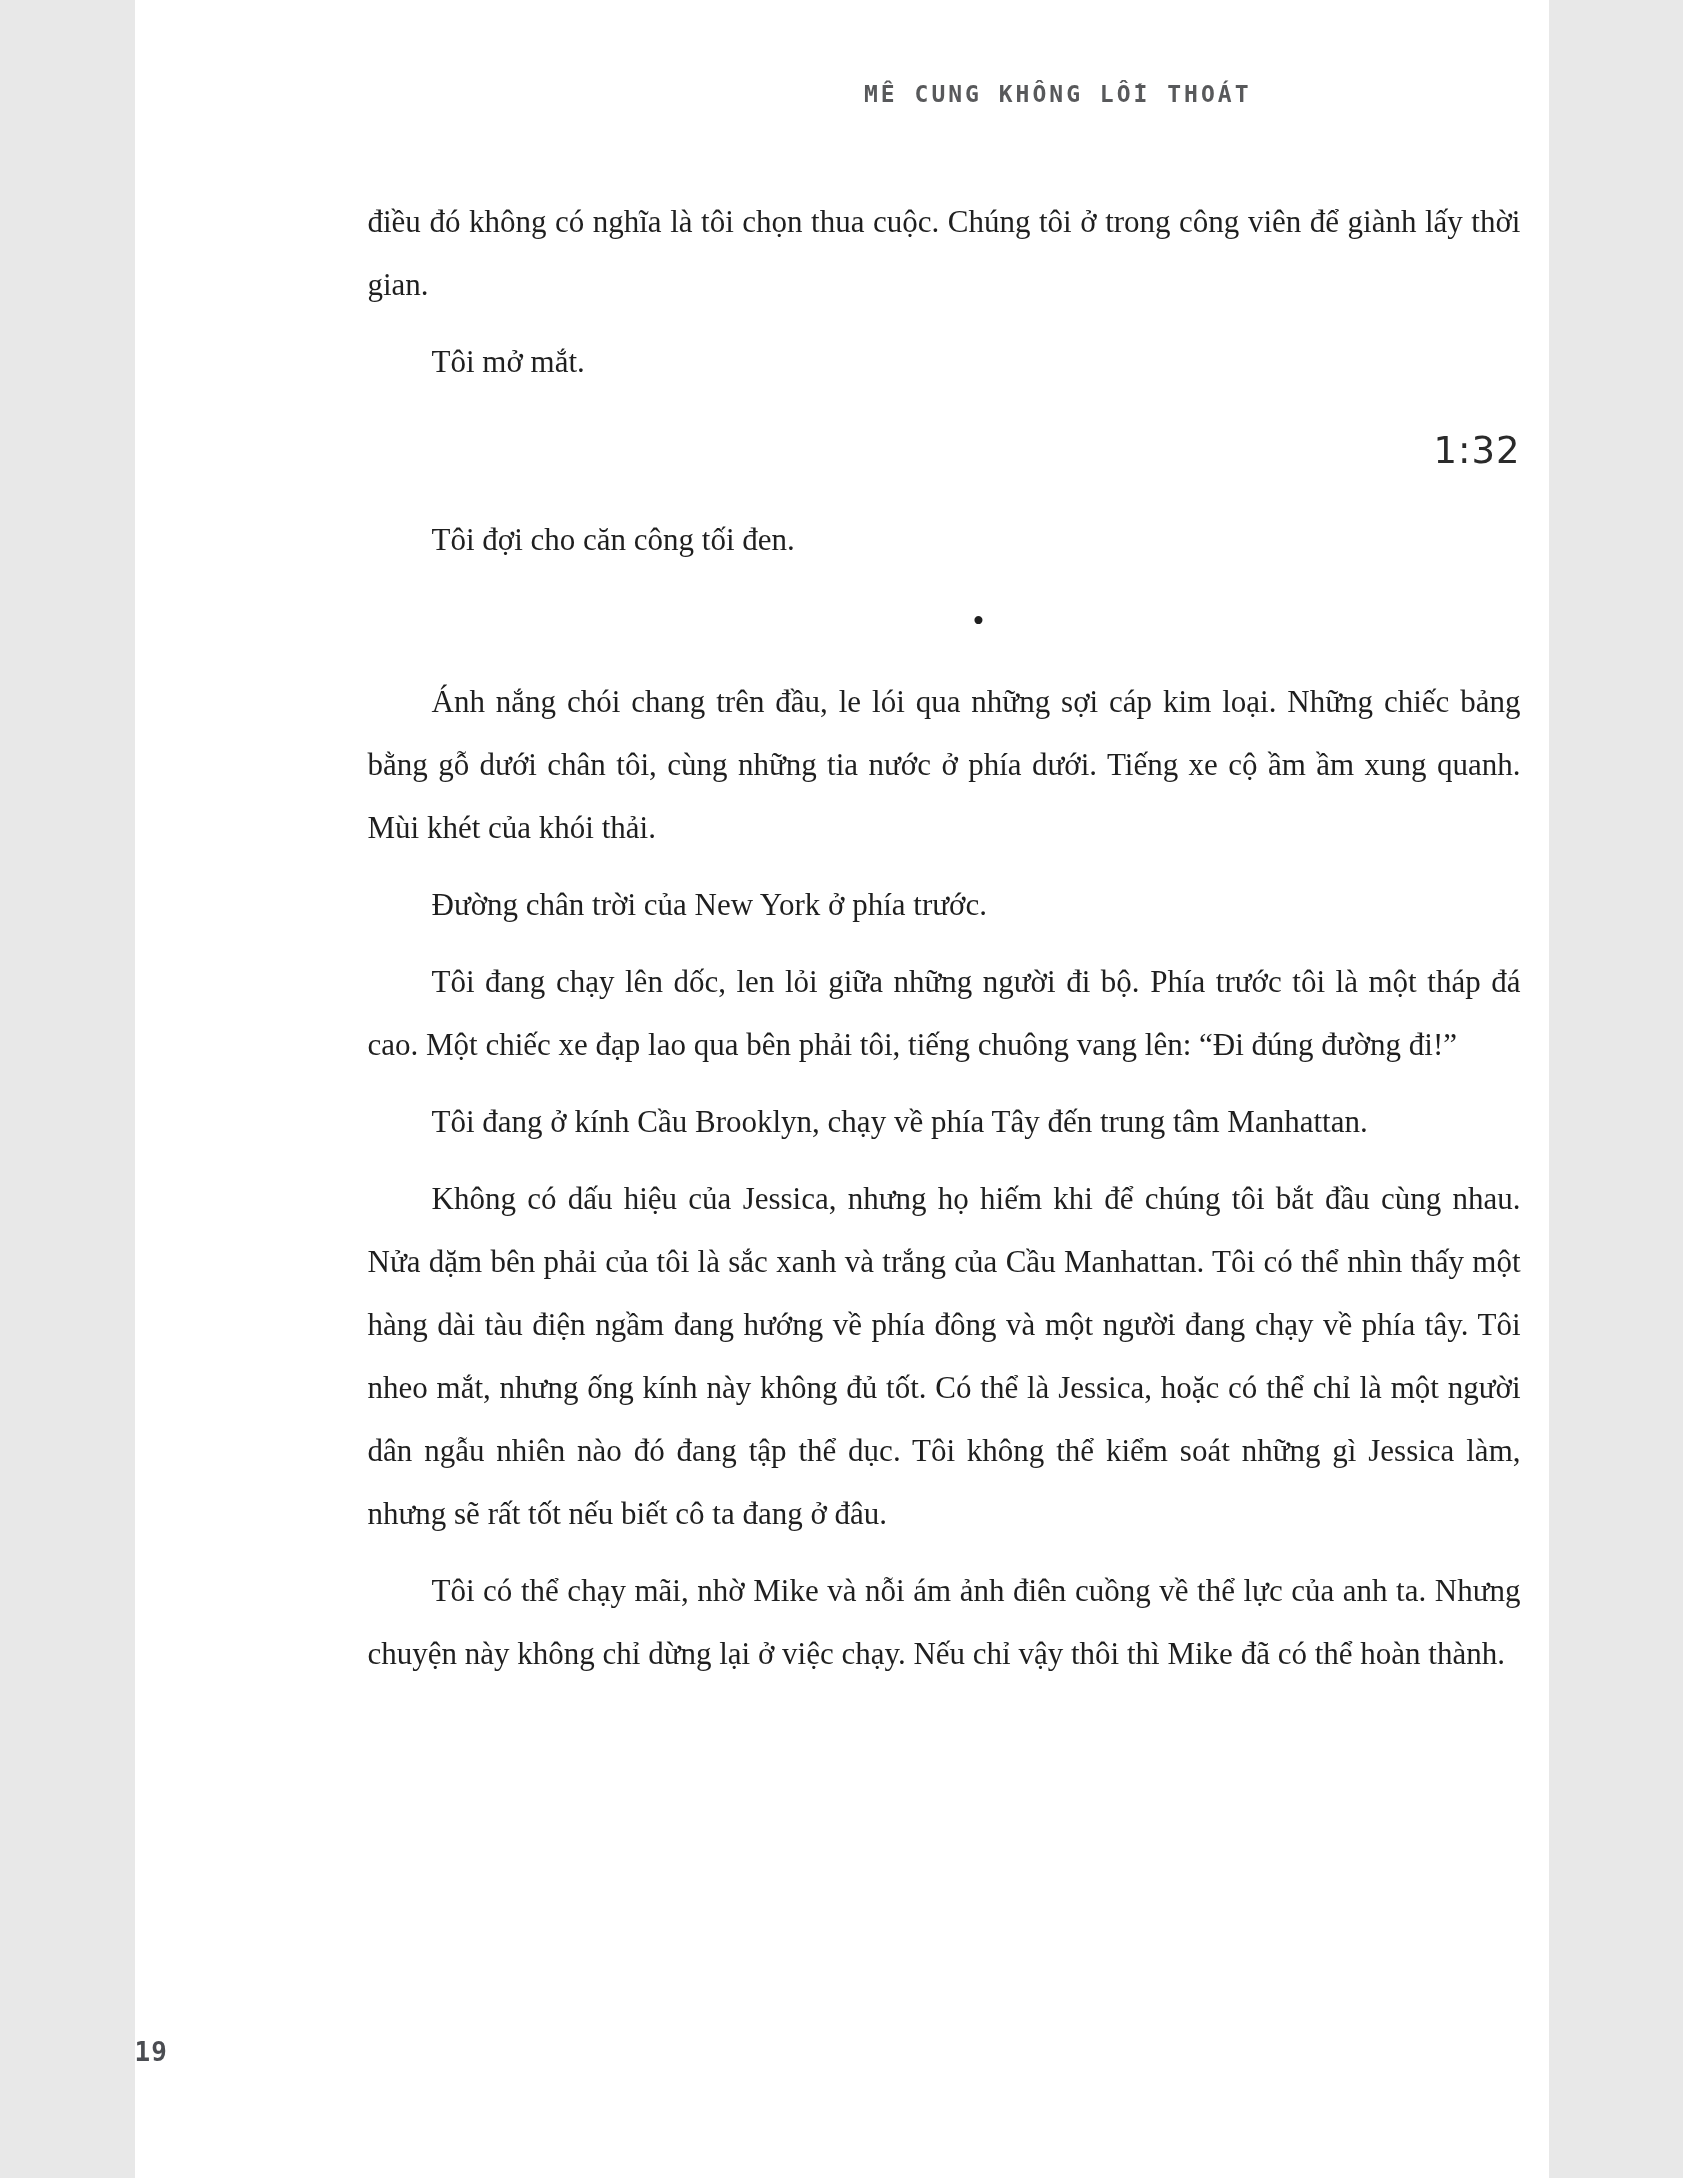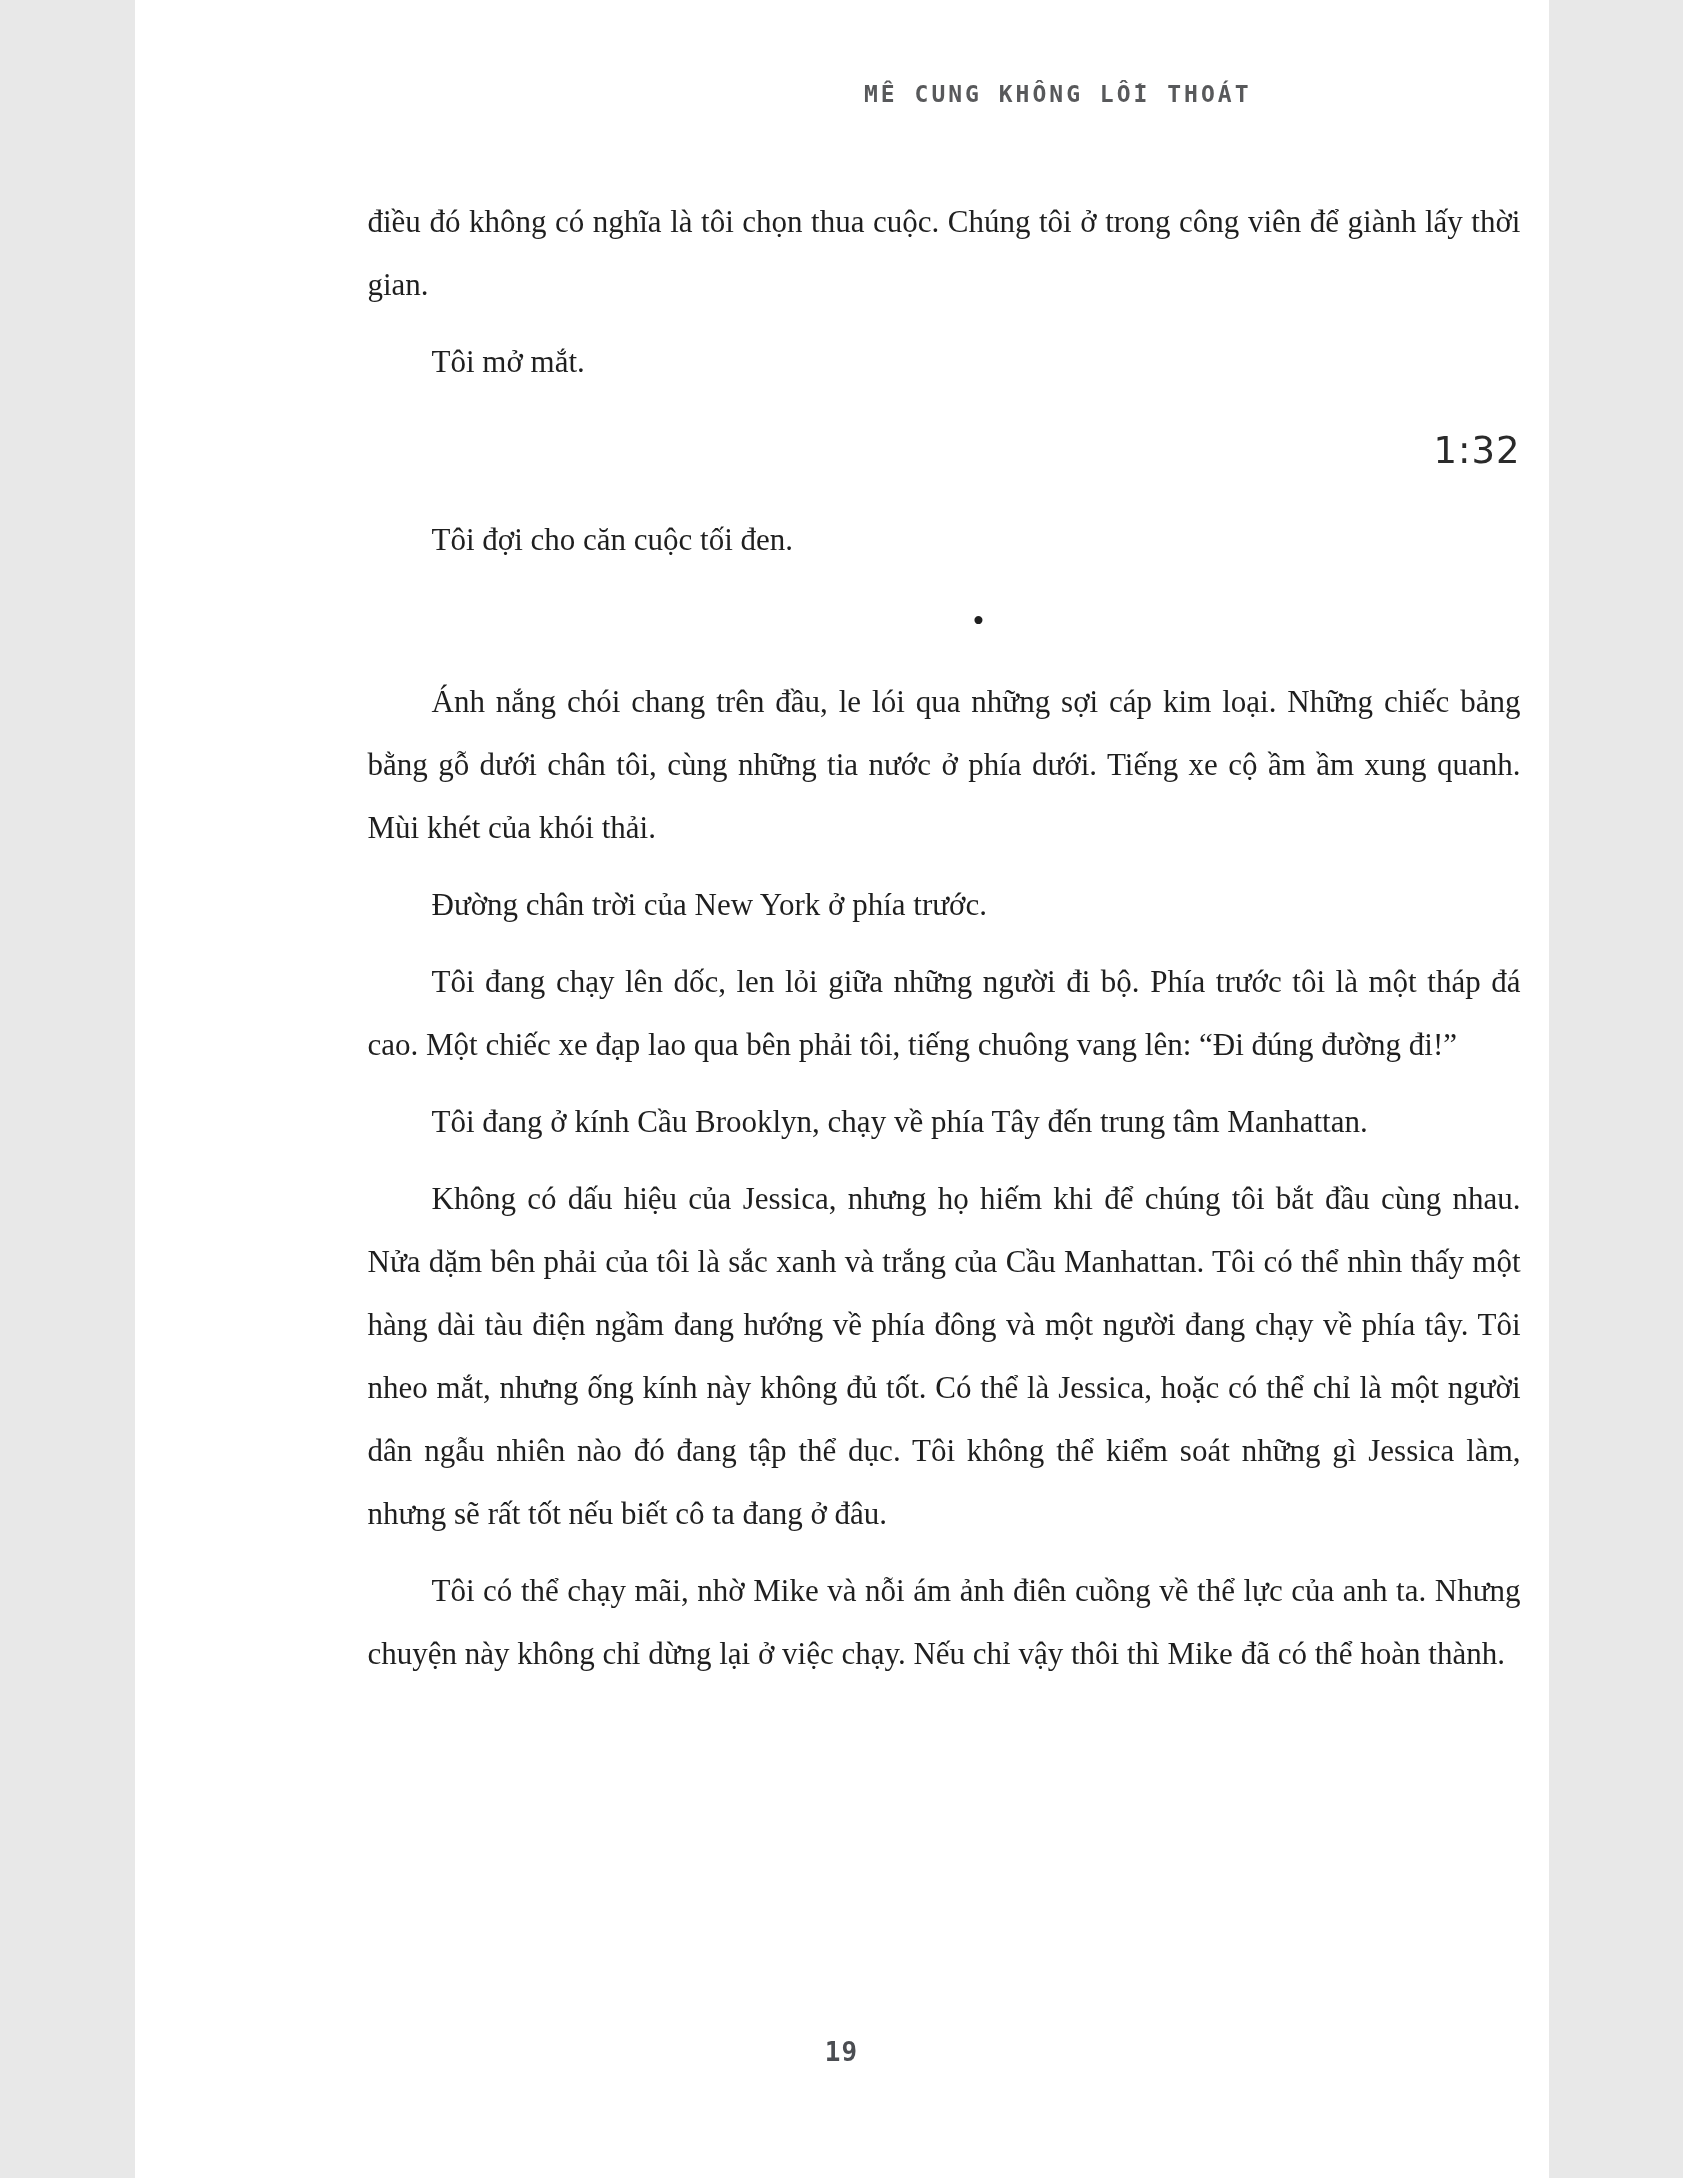--- a/index.html
+++ b/index.html
@@ -57,40 +57,40 @@
     text-align:center;
     text-indent:0;
     font-size:34px;
     margin:18px 0 18px 69px;
   }
   .page-number{
     position:absolute;
     bottom:111px;
     left:0;
     width:100%;
-    text-align:center;
+    text-align:left;
     font-family:"DejaVu Sans Mono", monospace;
     font-size:26px;
     font-weight:bold;
     letter-spacing:1px;
     color:var(--pagenum-color);
   }
 </style>
 </head>
 <body>
 
 <div class="page">
   <div class="running-head">MÊ CUNG KHÔNG LỐI THOÁT</div>
 
   <main class="text-block">
 
   <p class="para body">điều đó không có nghĩa là tôi chọn thua cuộc. Chúng tôi ở trong công viên để giành lấy thời gian.</p>
       <p class="para body indent">Tôi mở mắt.</p>
       <p class="para clock indent">1:32</p>
-      <p class="para body indent">Tôi đợi cho căn cuộc tối đen.</p>
+      <p class="para body indent">Tôi đợi cho căn công tối đen.</p>
       <p class="para bullet">•</p>
       <p class="para body indent">Ánh nắng chói chang trên đầu, le lói qua những sợi cáp kim loại. Những chiếc bảng bằng gỗ dưới chân tôi, cùng những tia nước ở phía dưới. Tiếng xe cộ ầm ầm xung quanh. Mùi khét của khói thải.</p>
       <p class="para body indent">Đường chân trời của New York ở phía trước.</p>
       <p class="para body indent">Tôi đang chạy lên dốc, len lỏi giữa những người đi bộ. Phía trước tôi là một tháp đá cao. Một chiếc xe đạp lao qua bên phải tôi, tiếng chuông vang lên: “Đi đúng đường đi!”</p>
       <p class="para body indent">Tôi đang ở kính Cầu Brooklyn, chạy về phía Tây đến trung tâm Manhattan.</p>
       <p class="para body indent">Không có dấu hiệu của Jessica, nhưng họ hiếm khi để chúng tôi bắt đầu cùng nhau. Nửa dặm bên phải của tôi là sắc xanh và trắng của Cầu Manhattan. Tôi có thể nhìn thấy một hàng dài tàu điện ngầm đang hướng về phía đông và một người đang chạy về phía tây. Tôi nheo mắt, nhưng ống kính này không đủ tốt. Có thể là Jessica, hoặc có thể chỉ là một người dân ngẫu nhiên nào đó đang tập thể dục. Tôi không thể kiểm soát những gì Jessica làm, nhưng sẽ rất tốt nếu biết cô ta đang ở đâu.</p>
       <p class="para body indent">Tôi có thể chạy mãi, nhờ Mike và nỗi ám ảnh điên cuồng về thể lực của anh ta. Nhưng chuyện này không chỉ dừng lại ở việc chạy. Nếu chỉ vậy thôi thì Mike đã có thể hoàn thành.</p>
     </main>
 
   <div class="page-number">19</div>

